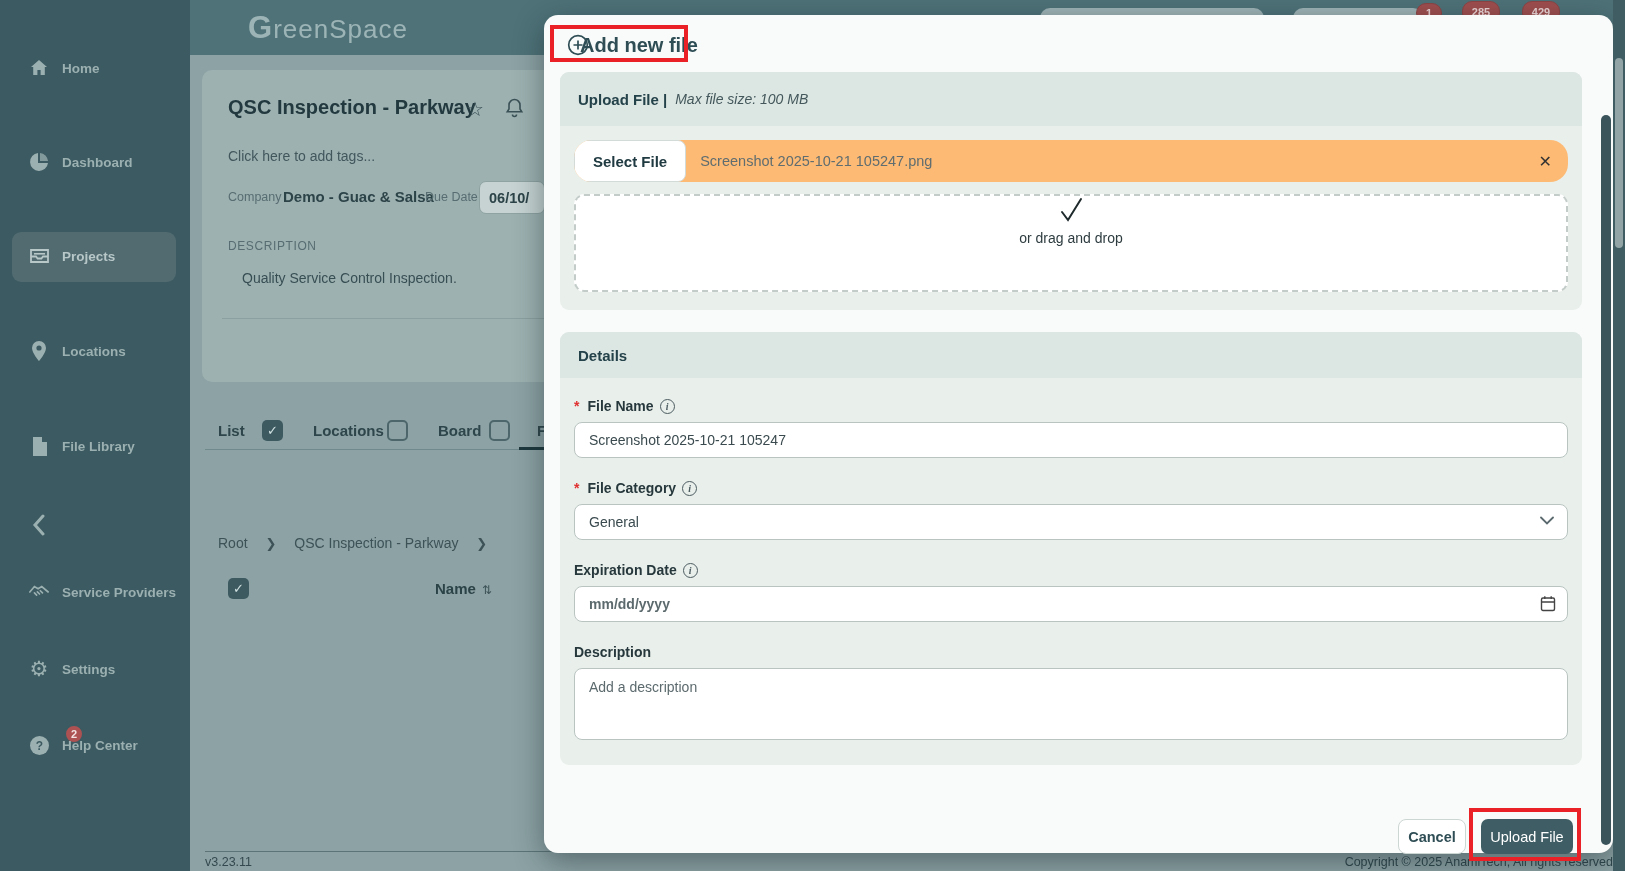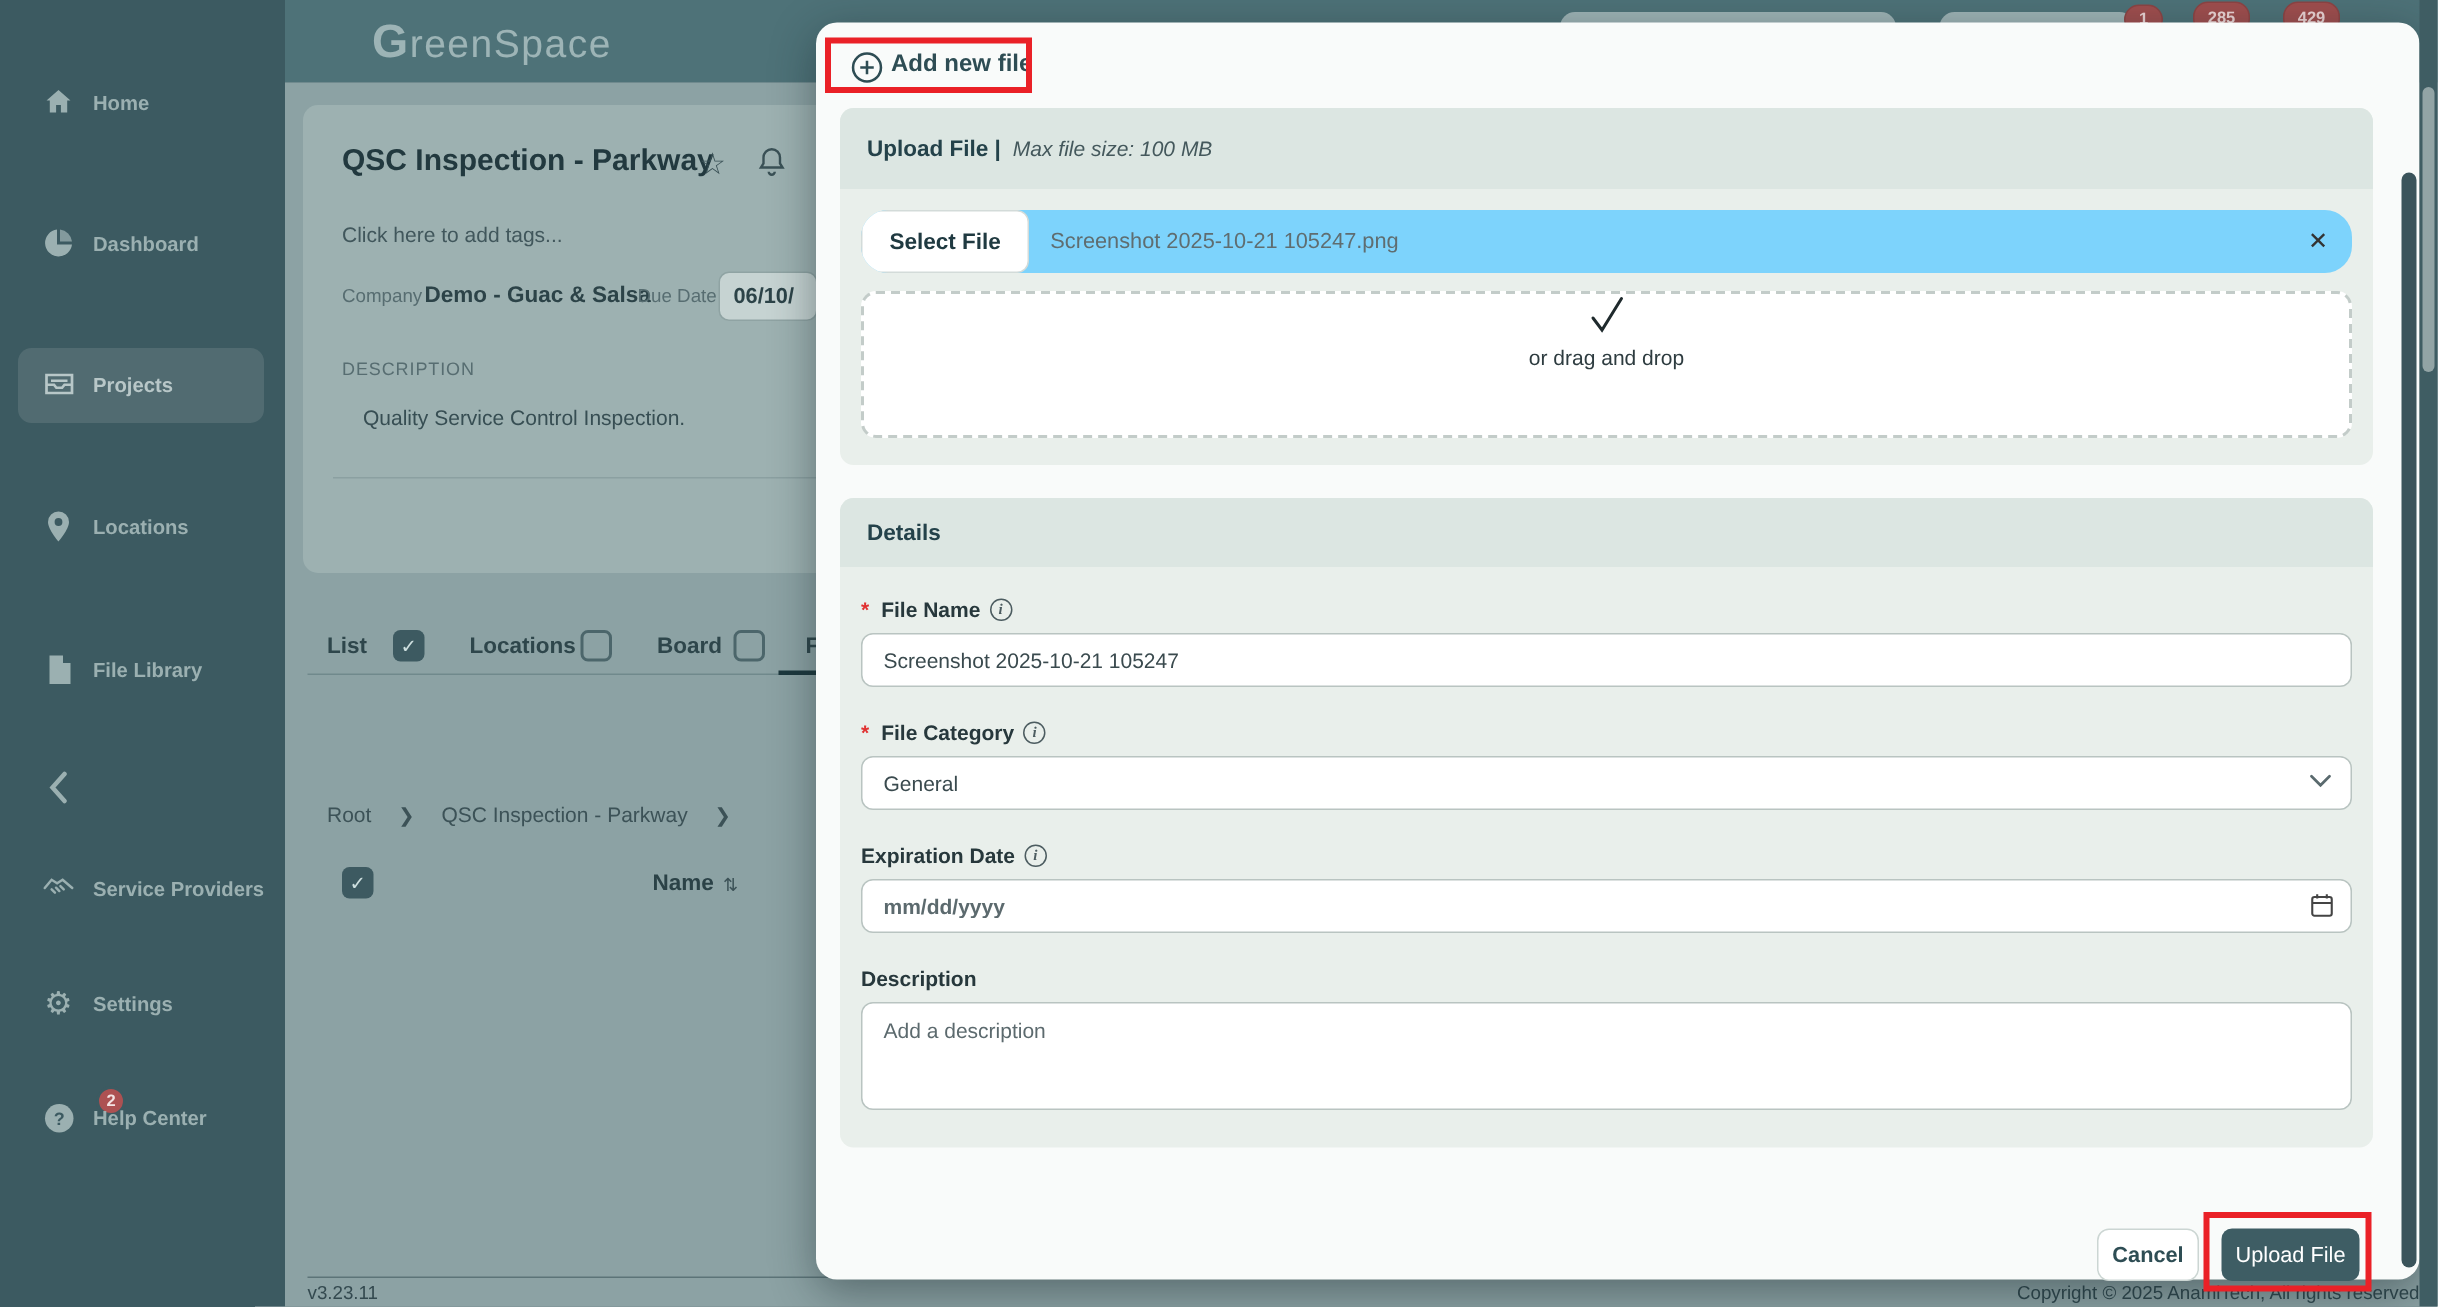--- a/index.html
+++ b/index.html
@@ -33,31 +33,31 @@
   .chk{display:inline-flex;align-items:center;justify-content:center;width:21px;height:21px;border-radius:5px;box-sizing:border-box;}
   .chk.on{background:#3d5a61;color:#cfe0e0;font-size:13px;}
   .chk.off{border:2px solid #4c666b;}
 
   .pill-input{position:absolute;height:34px;border:1px solid #7b9295;border-radius:17px;
     display:flex;align-items:center;color:#4b6165;font-size:14px;box-sizing:border-box;background:transparent;}
 
   
   .overlaymodal{position:absolute;left:544px;top:15px;width:1069px;height:838px;background:#f9fbfa;
     border-radius:14px;box-shadow:0 8px 30px rgba(20,35,40,0.45);z-index:5;}
-  .m-title{position:absolute;left:50px;top:19px;font-size:16px;font-weight:bold;color:#2e4d54;}
+  .m-title{position:absolute;left:36px;top:19px;font-size:20px;font-weight:bold;color:#2e4d54;}
   .m-plus{position:absolute;left:23px;top:19px;color:#2e4d54;}
   .annot{position:absolute;border:4px solid #ea2127;box-sizing:border-box;z-index:9;}
 
   .section{position:absolute;left:16px;width:1022px;background:#e9efeb;border-radius:9px;overflow:hidden;}
   .sec-head{height:54px;background:#dce6e2;display:flex;align-items:center;padding-left:18px;
     font-size:15px;color:#24424a;}
   .sec-head b{font-weight:bold;}
   .sec-head .sub{font-style:italic;color:#44585c;margin-left:8px;font-size:14px;}
 
-  .filerow{margin:14px 14px 0 14px;height:42px;background:#7dd3fc;border-radius:18px;display:flex;align-items:center;overflow:hidden;}
+  .filerow{margin:14px 14px 0 14px;height:42px;background:#fdba74;border-radius:18px;display:flex;align-items:center;overflow:hidden;}
   .selbtn{height:42px;background:#fff;border:1px solid #d3dbd9;border-radius:8px;box-sizing:border-box;
     padding:0 18px;display:flex;align-items:center;font-size:15px;font-weight:bold;color:#203a41;cursor:pointer;}
   .fname{margin-left:14px;font-size:14.5px;color:#5f6d70;flex:1;}
   .xbtn{margin-right:16px;font-size:16px;color:#333;cursor:pointer;}
 
   .dropzone{margin:12px 14px 16px 14px;height:94px;background:#fff;border:2px dashed #c3ccc9;border-radius:10px;
     display:flex;flex-direction:column;align-items:center;justify-content:flex-start;gap:6px;}
   .drophint{font-size:14px;color:#2e3c40;}
 
   .fieldbody{padding:20px 14px 24px 14px;}

